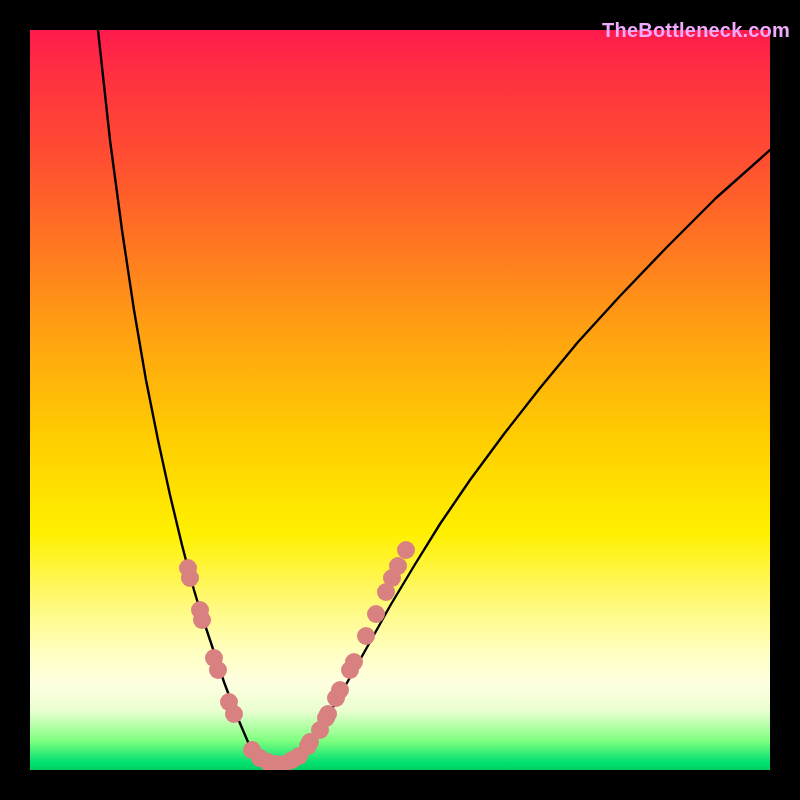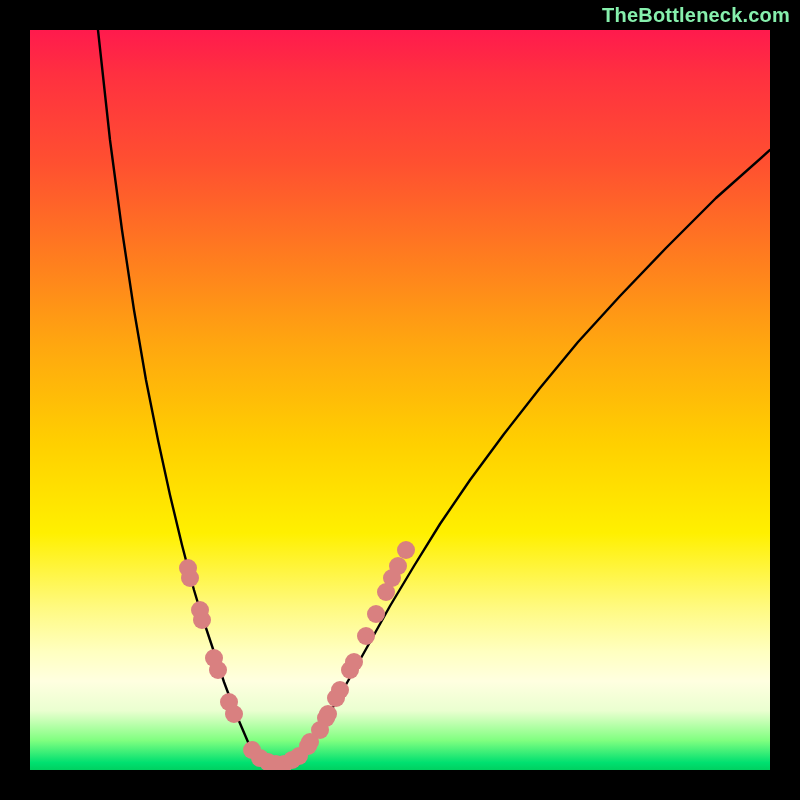--- a/index.html
+++ b/index.html
@@ -36,26 +36,26 @@
       #ffffc0 84%,
       #ffffe0 88%,
       #eaffd0 92%,
       #80ff80 96%,
       #00e070 99%,
       #00d060 100%
     );
   }
   .watermark {
     position: absolute;
-    top: 4px;
+    top: 19px;
     right: 10px;
     font-family: Arial, Helvetica, sans-serif;
     font-size: 20px;
     font-weight: 600;
-    color: #86efac;
+    color: #f0abfc;
     letter-spacing: 0.2px;
   }
   svg.curve {
     position: absolute;
     top: 0;
     left: 0;
   }
 </style>
 </head>
 <body>

